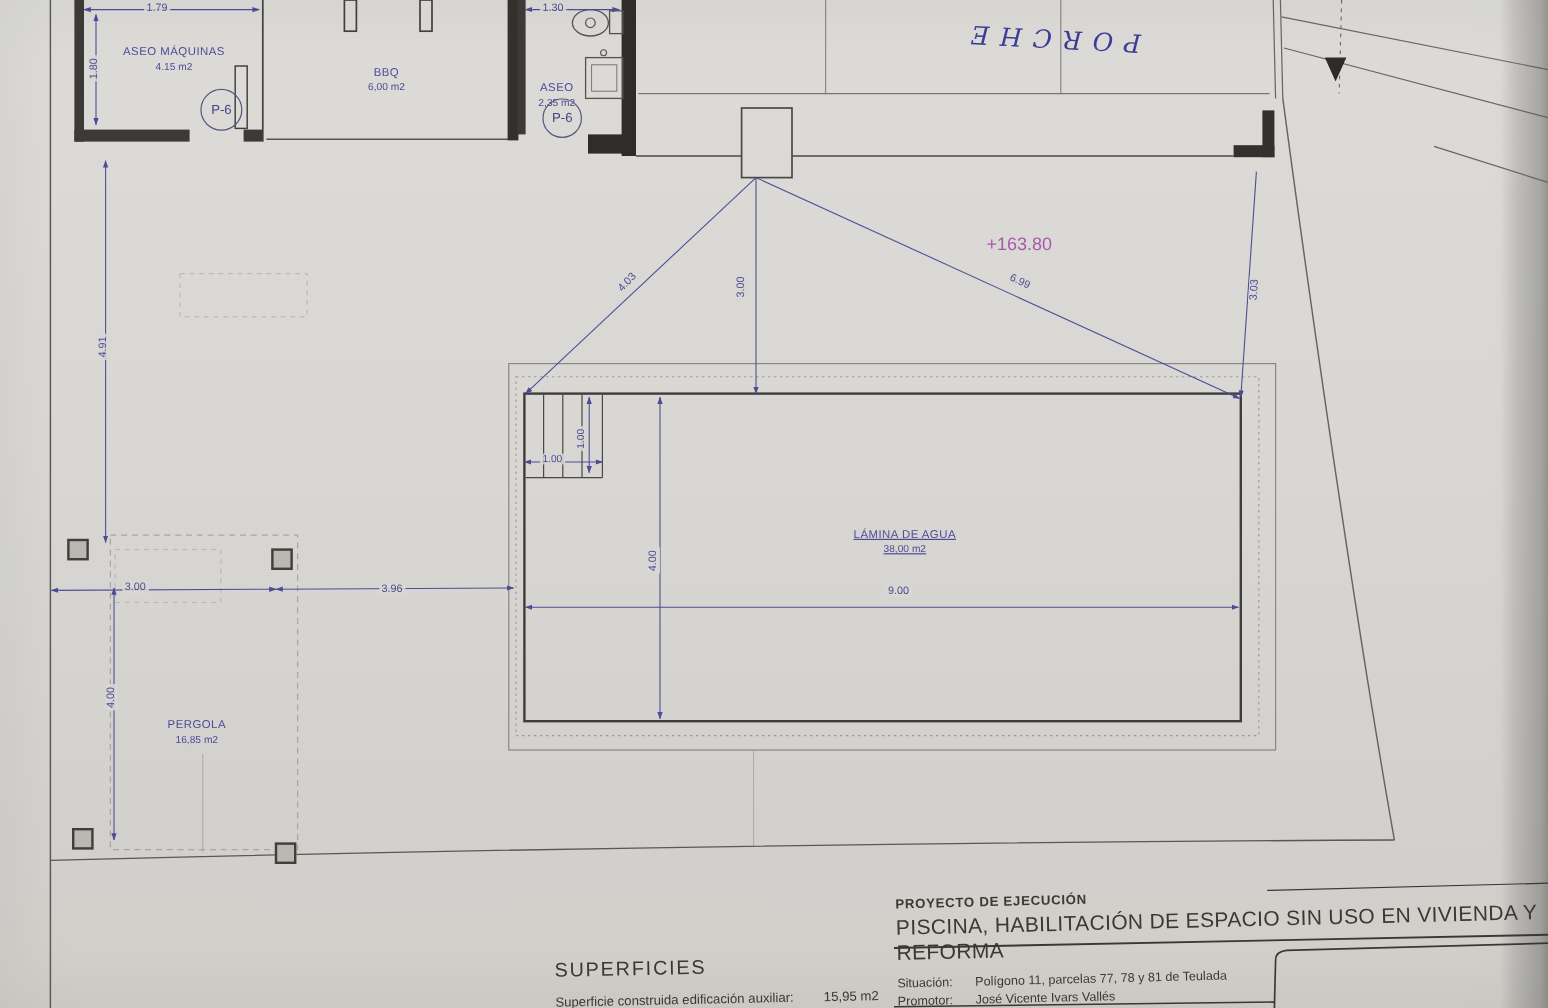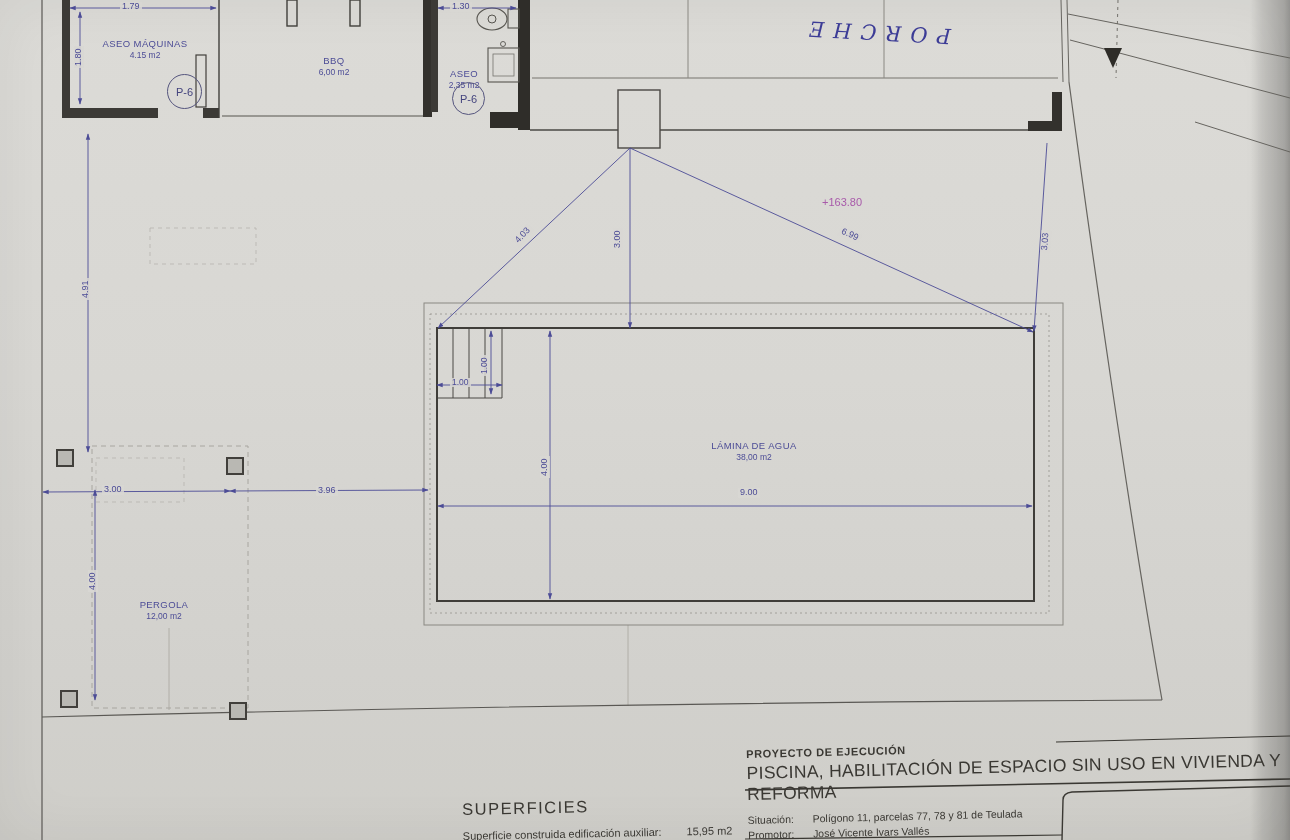--- a/index.html
+++ b/index.html
@@ -145,35 +145,35 @@
 
   <div class="post" style="left:56px;top:449px;"></div>
   <div class="post" style="left:226px;top:457px;"></div>
   <div class="post" style="left:60px;top:690px;"></div>
   <div class="post" style="left:229px;top:702px;"></div>
 
   <div class="room" style="left:95px;top:38px;width:100px;">
     <div class="nm">ASEO MÁQUINAS</div>
     <div class="ar">4.15 m2</div>
   </div>
-  <div class="room" style="left:284px;top:55px;width:100px;">
+  <div class="room" style="left:272px;top:55px;width:100px;">
     <div class="nm">BBQ</div>
     <div class="ar">6,00 m2</div>
   </div>
   <div class="room" style="left:432px;top:32px;width:64px;margin-top:36px;">
     <div class="nm">ASEO</div>
     <div class="ar">2,35 m2</div>
   </div>
-  <div class="room" style="left:690px;top:440px;width:128px;">
+  <div class="room" style="left:690px;top:440px;width:128px;text-decoration:underline;">
     <div class="nm">LÁMINA DE AGUA</div>
     <div class="ar">38,00 m2</div>
   </div>
   <div class="room" style="left:118px;top:570px;width:92px;margin-top:29px;">
     <div class="nm">PERGOLA</div>
-    <div class="ar">12,00 m2</div>
+    <div class="ar">16,85 m2</div>
   </div>
 
   <div class="hand" style="left:800px;top:20px;">PORCHE</div>
 
   <div class="circle" style="left:167px;top:74px;width:33px;height:33px;">
     <span>P-6</span>
   </div>
   <div class="circle" style="left:452px;top:82px;width:31px;height:31px;">
     <span>P-6</span>
   </div>
@@ -186,21 +186,21 @@
   <div class="lbl" style="left:102px;top:485px;">3.00</div>
   <div class="lbl" style="left:316px;top:486px;">3.96</div>
   <div class="lbl" style="left:450px;top:378px;font-size:8.5px;">1.00</div>
   <div class="lbl rot" style="left:480px;top:376px;font-size:8.5px;transform:rotate(-90deg);">1.00</div>
   <div class="lbl rot" style="left:540px;top:478px;transform:rotate(-90deg);">4.00</div>
   <div class="lbl" style="left:738px;top:488px;text-align:center;">9.00</div>
   <div class="lbl rot" style="left:512px;top:240px;transform:rotate(-47deg);">4.03</div>
   <div class="lbl rot" style="left:613px;top:250px;transform:rotate(-90deg);">3.00</div>
   <div class="lbl rot" style="left:842px;top:226px;transform:rotate(25deg);">6.99</div>
   <div class="lbl rot" style="left:1040px;top:252px;transform:rotate(-86deg);">3.03</div>
-  <div class="lbl mag" style="left:820px;top:196px;font-size:11px;">+163.80</div>
+  <div class="lbl mag" style="left:820px;top:196px;font-size:15px;">+163.80</div>
 
   <div class="tb" style="left:746px;top:748px;width:540px;">
     <div class="small">PROYECTO DE EJECUCIÓN</div>
     <div class="big">PISCINA, HABILITACIÓN DE ESPACIO SIN USO EN VIVIENDA Y REFORMA</div>
     <div class="row" style="margin-top:9px;">
       <span class="lab">Situación:</span>
       <span>Polígono 11, parcelas 77, 78 y 81 de Teulada</span>
     </div>
     <div class="row">
       <span class="lab">Promotor:</span>

